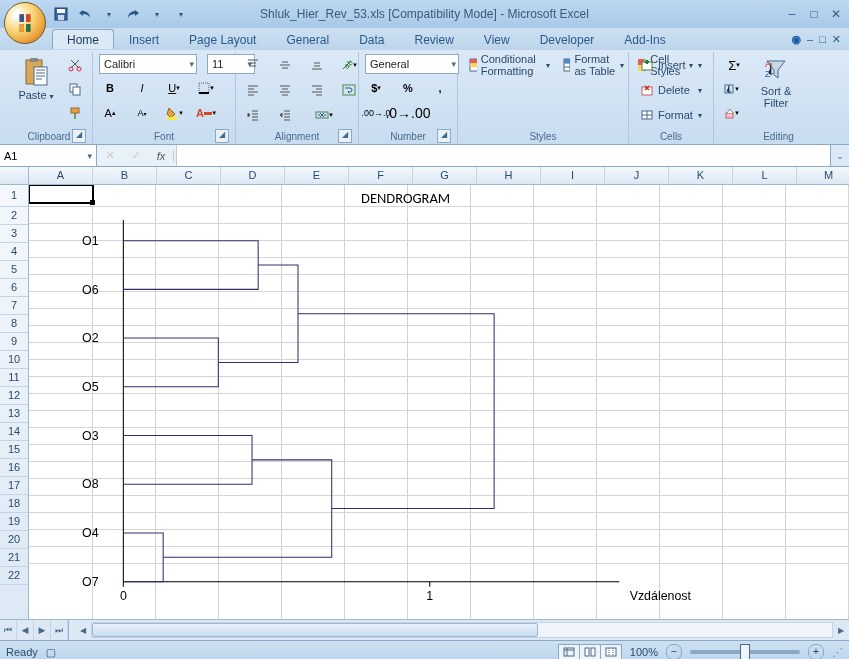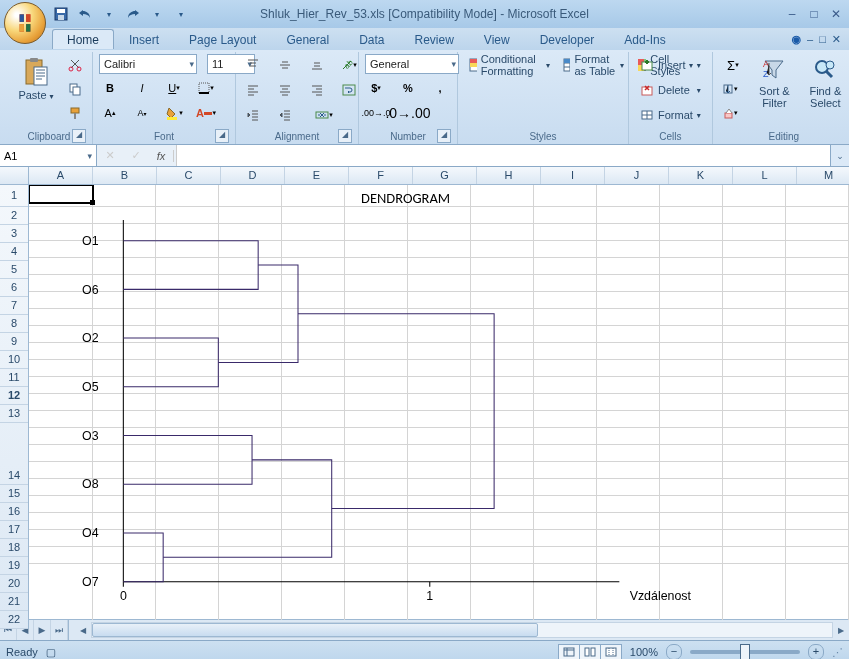--- a/index.html
+++ b/index.html
@@ -392,29 +392,20 @@
       <div class="big-btn">
         <svg width="26" height="26">
             <path d="M4 4h18l-7 9v8l-4-3v-5z" fill="#c8d8e8" stroke="#4a6a8a"></path>
             <text x="2" y="10" font-size="9" fill="#c82a2a">A</text>
             <text x="2" y="20" font-size="9" fill="#2a5ac8">Z</text>
             <path d="M8 6v12l-2-2m2 2l2-2" stroke="#555"></path>
           </svg>
         <div class="lbl" style="white-space:pre">Sort &amp;
 Filter</div>
       </div>
-      <div class="big-btn">
-        <svg width="26" height="26">
-            <circle cx="10" cy="10" r="6" fill="#c8e8f8" stroke="#2a5a8a" stroke-width="2"></circle>
-            <path d="M14 14l6 6" stroke="#2a5a8a" stroke-width="3"></path>
-            <circle cx="18" cy="8" r="4" fill="#c8e8f8" stroke="#2a5a8a"></circle>
-          </svg>
-        <div class="lbl" style="white-space:pre">Find &amp;
-Select</div>
-      </div>
     </div>
     <div class="rgroup-label"><span>Editing</span></div>
   </div>
 </div>
 
 <div class="formula-bar">
   <div class="name-box">A1</div>
   <div class="fx-area">
     <div class="fx-btn" style="color:#ccc">✕</div>
     <div class="fx-btn" style="color:#ccc">✓</div>
@@ -448,23 +439,23 @@
           <div class="row-h" style="height: 17px; line-height: 17px;">2</div>
           <div class="row-h" style="height: 17px; line-height: 17px;">3</div>
           <div class="row-h" style="height: 17px; line-height: 17px;">4</div>
           <div class="row-h" style="height: 17px; line-height: 17px;">5</div>
           <div class="row-h" style="height: 17px; line-height: 17px;">6</div>
           <div class="row-h" style="height: 17px; line-height: 17px;">7</div>
           <div class="row-h" style="height: 17px; line-height: 17px;">8</div>
           <div class="row-h" style="height: 17px; line-height: 17px;">9</div>
           <div class="row-h" style="height: 17px; line-height: 17px;">10</div>
           <div class="row-h" style="height: 17px; line-height: 17px;">11</div>
-          <div class="row-h" style="height: 17px; line-height: 17px; font-weight: bold;">12</div>
+          <div class="row-h" style="height: 17px; line-height: 17px;">12</div>
           <div class="row-h" style="height: 17px; line-height: 17px;">13</div>
-          <div class="row-h" style="height: 17px; line-height: 17px; margin-top: 44px;">14</div>
+          <div class="row-h" style="height: 17px; line-height: 17px;">14</div>
           <div class="row-h" style="height: 17px; line-height: 17px;">15</div>
           <div class="row-h" style="height: 17px; line-height: 17px;">16</div>
           <div class="row-h" style="height: 17px; line-height: 17px;">17</div>
           <div class="row-h" style="height: 17px; line-height: 17px;">18</div>
           <div class="row-h" style="height: 17px; line-height: 17px;">19</div>
           <div class="row-h" style="height: 17px; line-height: 17px;">20</div>
           <div class="row-h" style="height: 17px; line-height: 17px;">21</div>
           <div class="row-h" style="height: 17px; line-height: 17px;">22</div>
         </div>
       <div class="grid-main">

